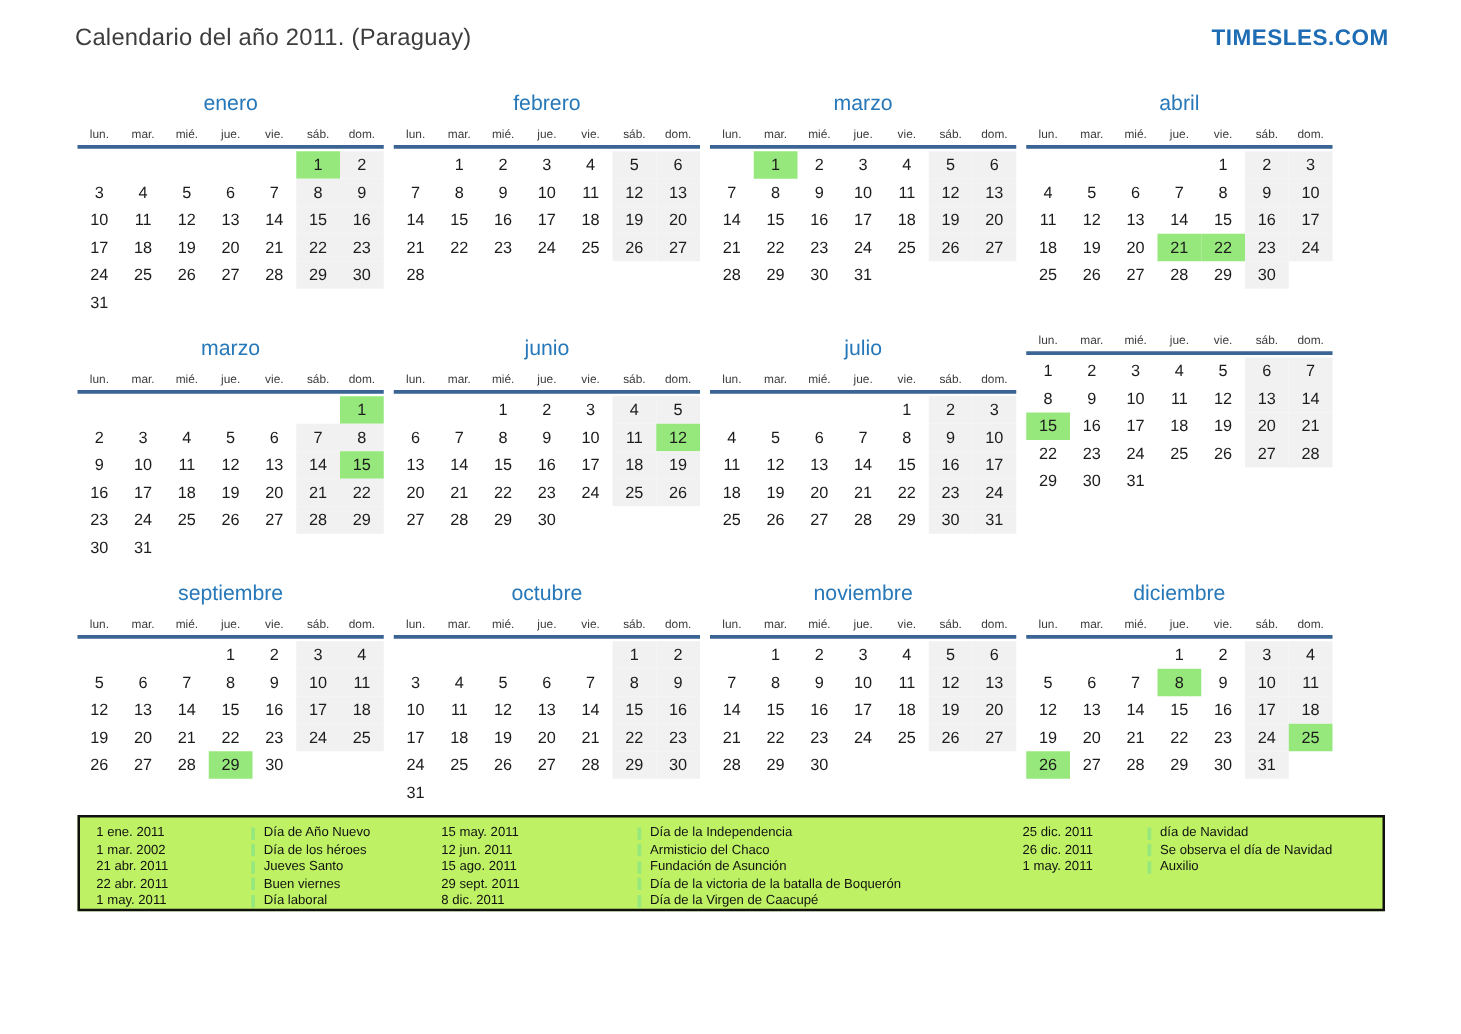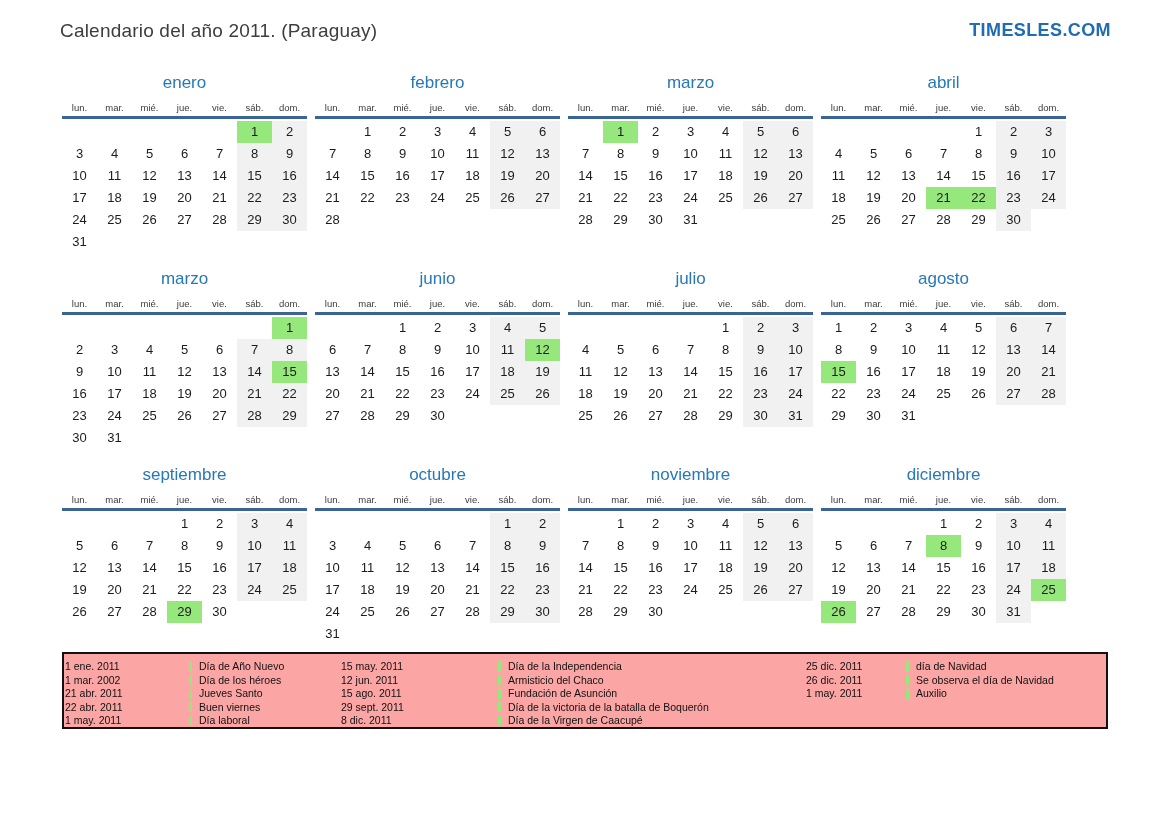--- a/index.html
+++ b/index.html
@@ -28,22 +28,22 @@
   .dow{display:grid;grid-template-columns:repeat(7,35px);height:14px;}
   .dowc{font-size:9.5px;line-height:14px;color:#3b3b3b;text-align:center;}
   .mline{height:3px;background:var(--line);margin:1px 0 2px 0;}
   .days{display:grid;grid-template-columns:repeat(7,35px);grid-auto-rows:22px;}
   .cell{font-size:13px;line-height:22px;text-align:center;color:#1c1c1c;}
   .cell.weekend{background:var(--gray);}
   .cell.holiday{background:var(--green);}
   
   .legend{
     position:absolute;left:62px;top:652px;width:1046px;height:77px;
-    box-sizing:border-box;border:2px solid #111;background:#fca5a5;
-    display:flex;align-items:flex-start;padding:6px 0 0 1px;
+    box-sizing:border-box;border:2px solid #111;background:#bef264;
+    display:flex;align-items:flex-start;padding:6px 0 0 13px;
   }
   .lgroup{display:grid;grid-auto-rows:13.5px;font-size:10.5px;color:#111;}
   .g0{grid-template-columns:124px 152px;}
   .g1{grid-template-columns:157px 308px;}
   .g2{grid-template-columns:100px 200px;}
   .ldate{line-height:13.5px;white-space:nowrap;}
   .lname{line-height:13.5px;white-space:nowrap;display:flex;align-items:center;}
   .lbar{display:inline-block;width:3px;height:10px;background:var(--green);margin-right:7px;flex:0 0 3px;}
 </style>
 </head>
@@ -413,21 +413,20 @@
         <div class="cell">25</div>
         <div class="cell">26</div>
         <div class="cell">27</div>
         <div class="cell">28</div>
         <div class="cell">29</div>
         <div class="cell weekend">30</div>
         <div class="cell weekend">31</div>
       </div>
     </div>
     <div class="month">
-      <div class="mtitle">agosto</div>
       <div class="dow">
         <div class="dowc">lun.</div>
         <div class="dowc">mar.</div>
         <div class="dowc">mié.</div>
         <div class="dowc">jue.</div>
         <div class="dowc">vie.</div>
         <div class="dowc">sáb.</div>
         <div class="dowc">dom.</div>
       </div>
       <div class="mline"></div>

